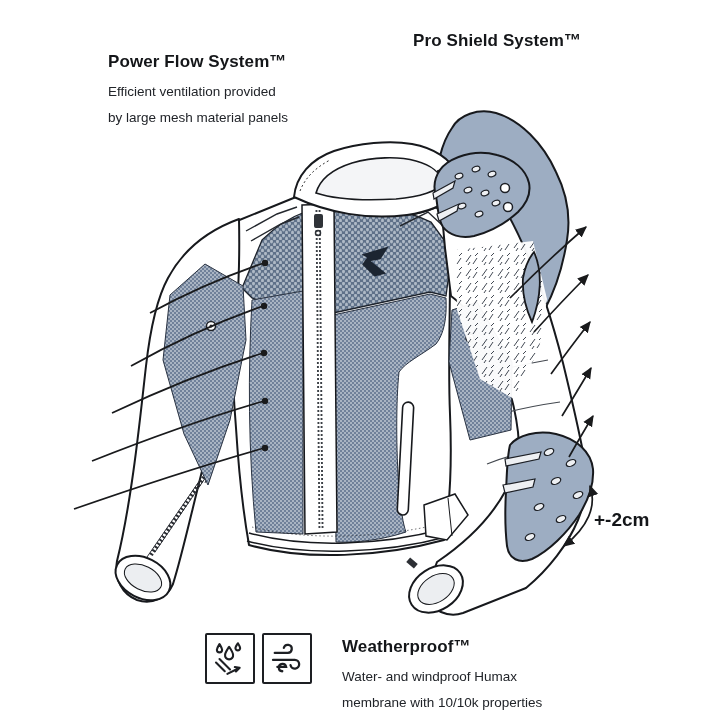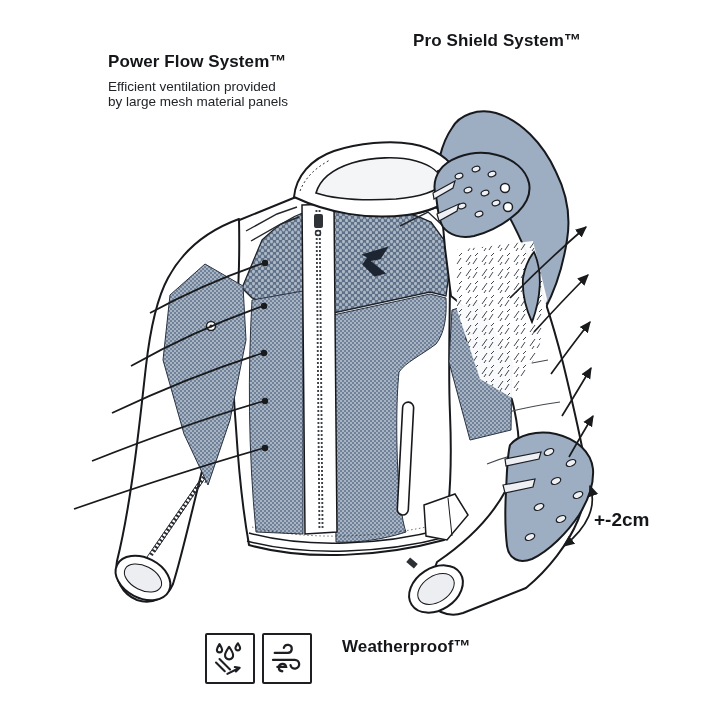--- a/index.html
+++ b/index.html
@@ -4,21 +4,21 @@
 <style>
   html,body{margin:0;padding:0;}
   body{
     width:720px;height:720px;position:relative;background:#ffffff;overflow:hidden;
     font-family:"Liberation Sans", sans-serif;color:#17191d;
   }
   .feature h3{
     font-size:17px;font-weight:bold;margin:0 0 7px 0;letter-spacing:.1px;color:#141619;
   }
   .feature p{
-    font-size:13.5px;line-height:15px;margin:0;white-space:pre-line;color:#212429;
+    font-size:13.5px;line-height:26px;margin:0;white-space:pre-line;color:#212429;
   }
   .feature{position:absolute;}
   .feature-tl{left:108px;top:31px;margin-top:21px;}
   .feature-tr{left:413px;top:31px;}
   .feature-b{left:342px;top:629px;margin-top:8px;}
   .icon-box{
     position:absolute;top:633px;width:46px;height:47px;border:2.5px solid #1d1f23;
     border-radius:2px;background:#fff;display:flex;align-items:center;justify-content:center;
   }
   .icon-box.box1{left:205px;}
@@ -225,13 +225,15 @@
 <div class="icon-box box2">
   <svg width="42" height="42" viewBox="0 0 48 48" fill="none" stroke="#1d1f23" stroke-width="2.6" stroke-linecap="round">
     <path d="M10,17 H25 A4.6,4.6 0 1 0 20.4,11.2"></path>
     <path d="M8,25 H33 A5,5 0 1 1 28,31"></path>
     <path d="M13,33 H23 A4.2,4.2 0 1 0 18.6,38"></path>
   </svg>
 </div>
 
 <div class="feature feature-b">
   <h3>Weatherproof™</h3>
+  <p>Water- and windproof Humax
+membrane with 10/10k properties</p>
 </div>
 
 </body></html>

